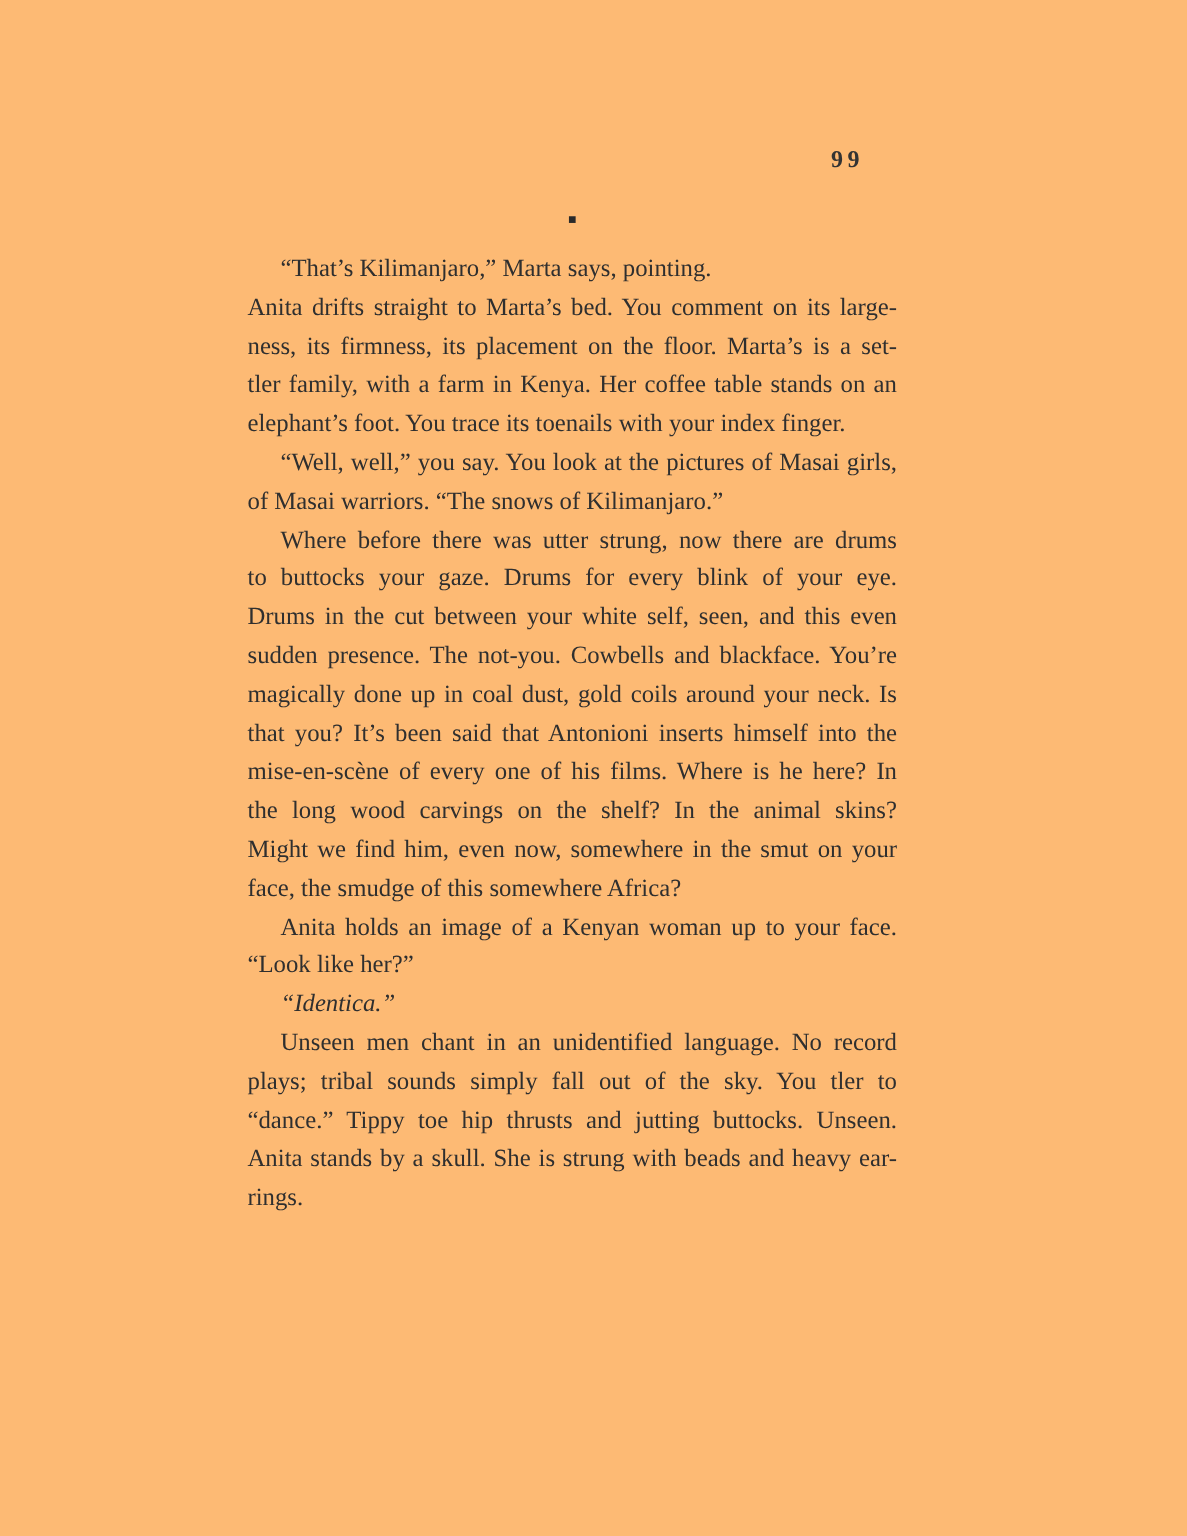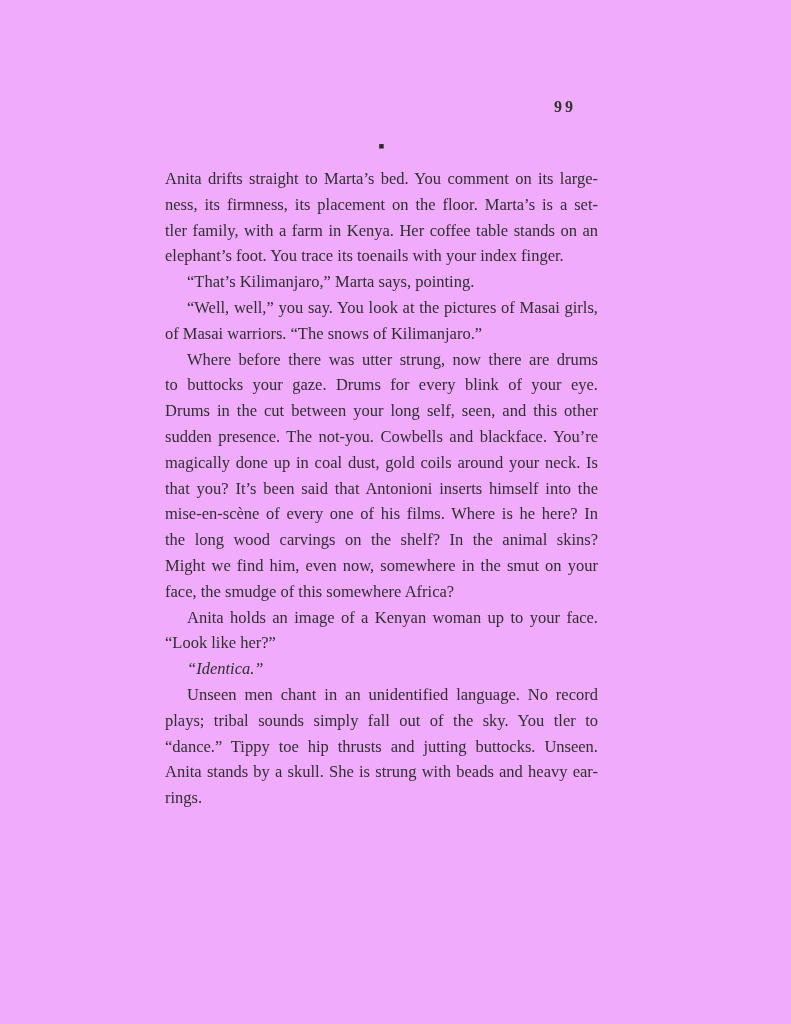--- a/index.html
+++ b/index.html
@@ -4,21 +4,21 @@
 <style>
   html, body {
     margin: 0;
     padding: 0;
     background: #ffffff;
   }
   .page {
     position: relative;
     width: 791px;
     height: 1024px;
-    background: #f0abfc;
+    background: #fdba74;
     font-family: "Liberation Serif", "DejaVu Serif", serif;
     color: #2f2f2f;
     overflow: hidden;
   }
   .folio {
     position: absolute;
     top: 98px;
     left: 554px;
     font-size: 16px;
     font-weight: 600;
@@ -69,40 +69,40 @@
 <body>
 
 <div class="page">
 
   <div class="folio">99</div>
 
   <div class="ornament">▪</div>
 
   <div class="textblock">
 
+    <p class="para indented">
+      <span class="line last">“That’s Kilimanjaro,” Marta says, pointing.</span>
+    </p>
+
     <p class="para">
       <span class="line">Anita drifts straight to Marta’s bed. You comment on its large-</span>
       <span class="line">ness, its firmness, its placement on the floor. Marta’s is a set-</span>
       <span class="line">tler family, with a farm in Kenya. Her coffee table stands on an</span>
       <span class="line last">elephant’s foot. You trace its toenails with your index finger.</span>
-    </p>
-
-    <p class="para indented">
-      <span class="line last">“That’s Kilimanjaro,” Marta says, pointing.</span>
     </p>
 
     <p class="para indented">
       <span class="line">“Well, well,” you say. You look at the pictures of Masai girls,</span>
       <span class="line last">of Masai warriors. “The snows of Kilimanjaro.”</span>
     </p>
 
     <p class="para indented">
       <span class="line">Where before there was utter strung, now there are drums</span>
       <span class="line">to buttocks your gaze. Drums for every blink of your eye.</span>
-      <span class="line">Drums in the cut between your long self, seen, and this other</span>
+      <span class="line">Drums in the cut between your white self, seen, and this even</span>
       <span class="line">sudden presence. The not-you. Cowbells and blackface. You’re</span>
       <span class="line">magically done up in coal dust, gold coils around your neck. Is</span>
       <span class="line">that you? It’s been said that Antonioni inserts himself into the</span>
       <span class="line">mise-en-scène of every one of his films. Where is he here? In</span>
       <span class="line">the long wood carvings on the shelf? In the animal skins?</span>
       <span class="line">Might we find him, even now, somewhere in the smut on your</span>
       <span class="line last">face, the smudge of this somewhere Africa?</span>
     </p>
 
     <p class="para indented">

